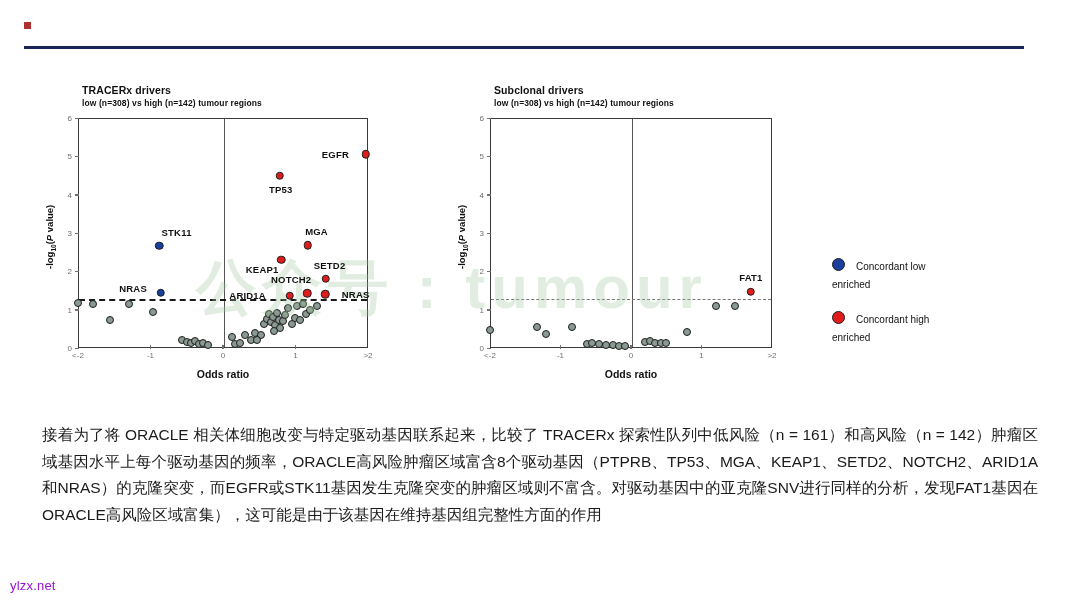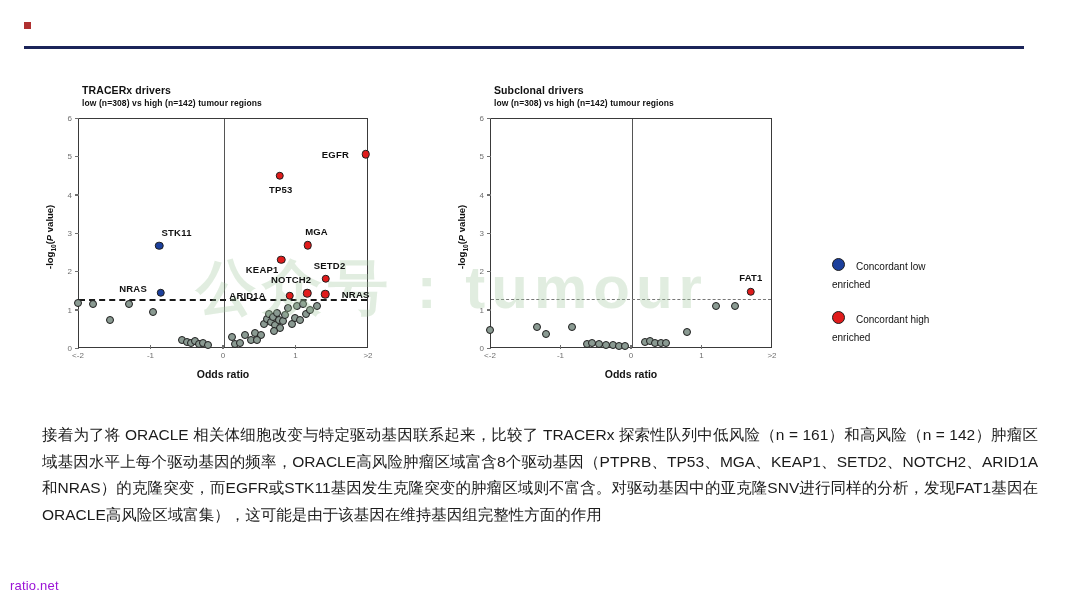--- a/index.html
+++ b/index.html
@@ -278,15 +278,15 @@
 
   <div class="legend" id="legend-host">
       <div class="legend-row"><span class="legend-dot" style="background: rgb(27, 63, 156);"></span><span class="legend-text">Concordant low
 enriched</span></div>
       <div class="legend-row"><span class="legend-dot" style="background: rgb(224, 27, 27);"></span><span class="legend-text">Concordant high
 enriched</span></div>
     </div>
 </div>
 
 <div class="wm-center">公众号 : tumour</div>
-<div class="wm-corner">ratio.net</div>
+<div class="wm-corner">ylzx.net</div>
 
 <div class="body-copy">接着为了将 ORACLE 相关体细胞改变与特定驱动基因联系起来，比较了 TRACERx 探索性队列中低风险（n = 161）和高风险（n = 142）肿瘤区域基因水平上每个驱动基因的频率，ORACLE高风险肿瘤区域富含8个驱动基因（PTPRB、TP53、MGA、KEAP1、SETD2、NOTCH2、ARID1A和NRAS）的克隆突变，而EGFR或STK11基因发生克隆突变的肿瘤区域则不富含。对驱动基因中的亚克隆SNV进行同样的分析，发现FAT1基因在ORACLE高风险区域富集），这可能是由于该基因在维持基因组完整性方面的作用</div>
 
 </body></html>

